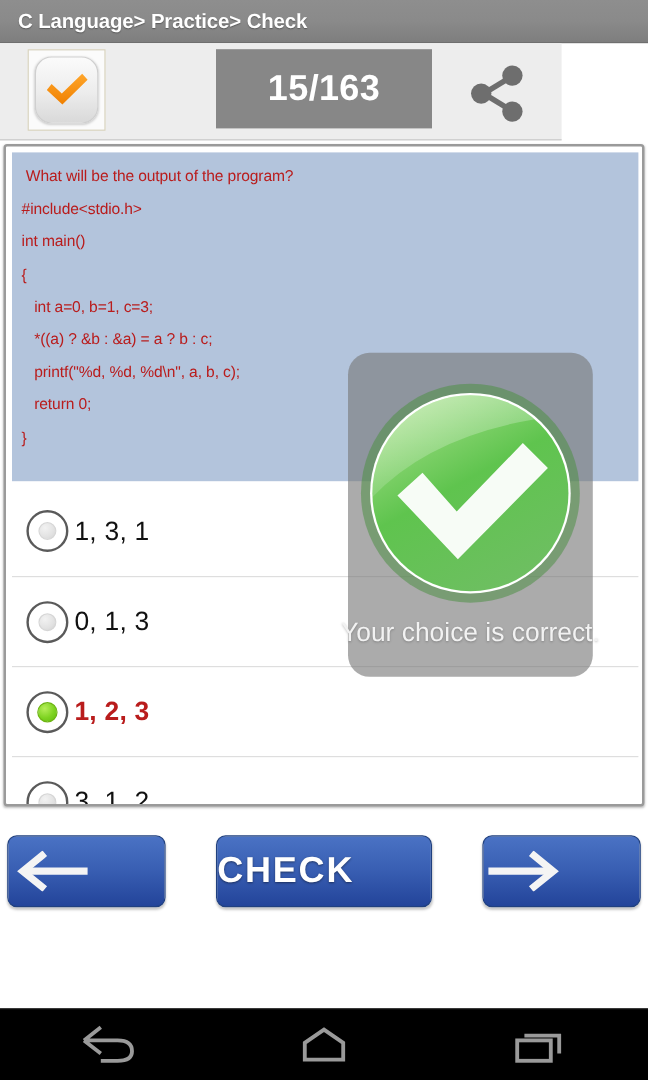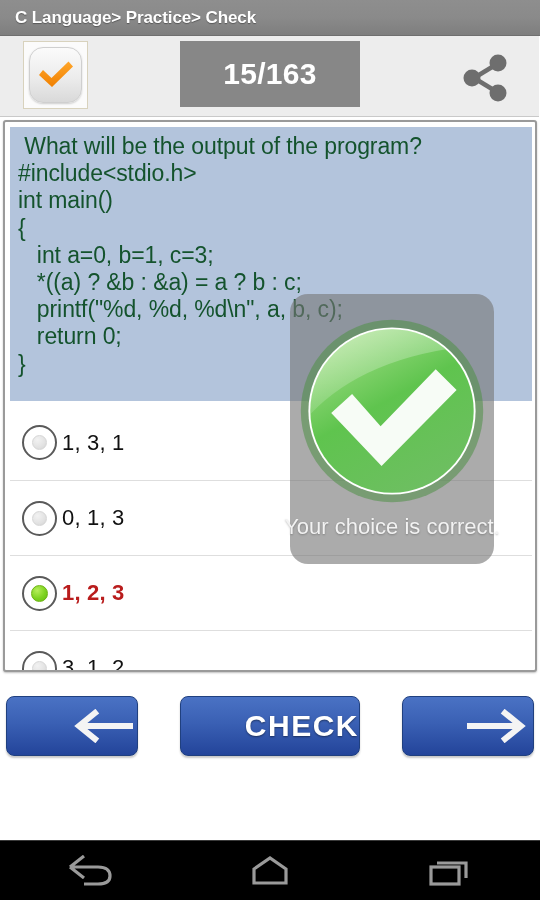--- a/index.html
+++ b/index.html
@@ -37,21 +37,21 @@
     padding-left: 15px;
     letter-spacing: -0.1px;
     text-shadow: 0 1px 1px rgba(0,0,0,0.35);
     white-space: nowrap;
   }
 
   
   .actionbar {
     position: absolute;
     top: 36px; left: 0;
-    width: 539px;
+    width: 468px;
     height: 81px;
     background: #ededed;
     border-bottom: 1px solid #c9c9c9;
   }
 
   .app-icon {
     position: absolute;
     left: 23px; top: 5px;
     width: 65px; height: 68px;
     background: #fbfbfb;
@@ -111,22 +111,22 @@
 
   .code-block {
     position: absolute;
     left: 5px; top: 5px;
     width: 522px;
     height: 274px;
     background: #b3c4dc;
     padding: 6px 8px 0 8px;
   }
   .code-line {
-    color: #14532d;
-    font-size: 23px;
+    color: #b91c1c;
+    font-size: 13px;
     line-height: 27.2px;
     white-space: pre;
     letter-spacing: -0.1px;
   }
 
   
   .options {
     position: absolute;
     left: 5px; top: 283px;
     width: 522px;
@@ -207,21 +207,21 @@
   .btn {
     position: absolute;
     top: 0;
     height: 60px;
     border-radius: 8px;
     background: linear-gradient(to bottom, #4a72c4 0%, #3a60b4 45%, #23449a 100%);
     border: 1px solid #20407f;
     box-shadow: 0 2px 2px rgba(0,0,0,0.22);
     display: flex;
     align-items: center;
-    justify-content: flex-end;
+    justify-content: flex-start;
   }
   .btn-prev  { left: 6px;   width: 132px; }
   .btn-check { left: 180px; width: 180px; }
   .btn-next  { left: 402px; width: 132px; }
   .btn-label {
     color: #ffffff;
     font-size: 30px;
     font-weight: bold;
     letter-spacing: 1.5px;
     text-shadow: 0 1px 2px rgba(0,0,0,0.45);

